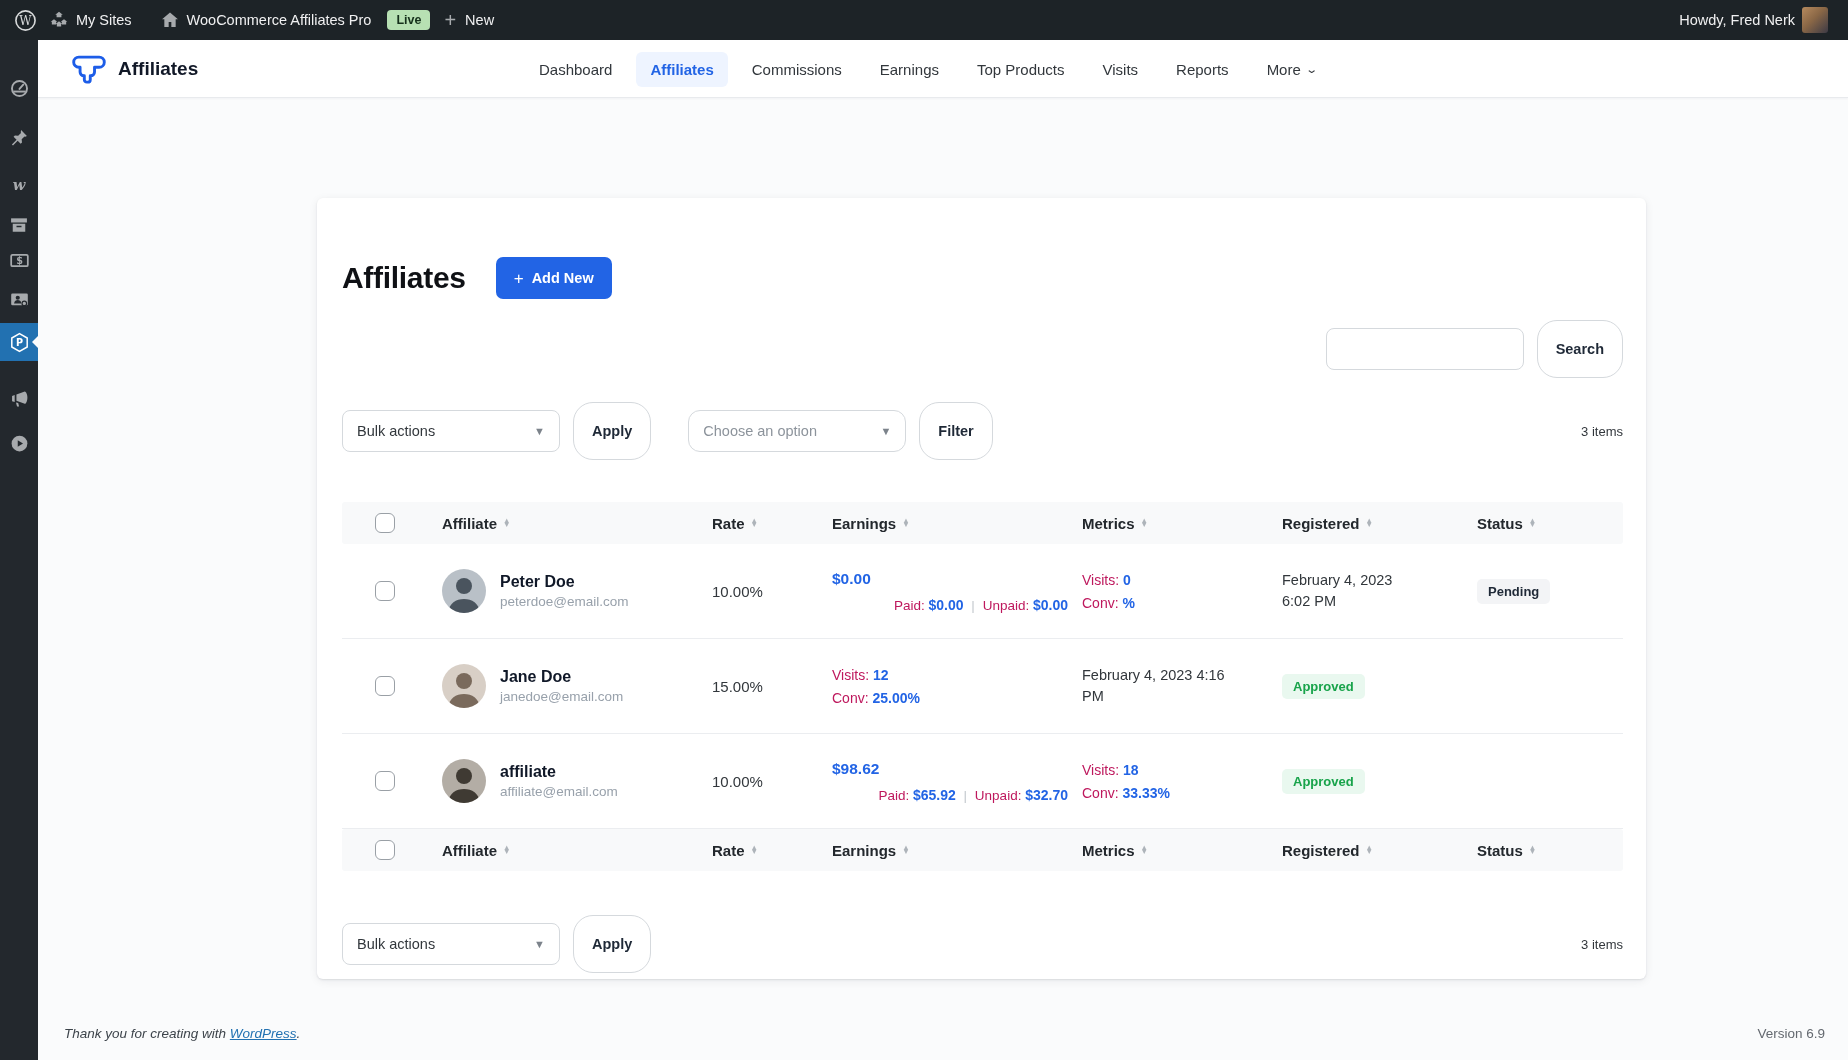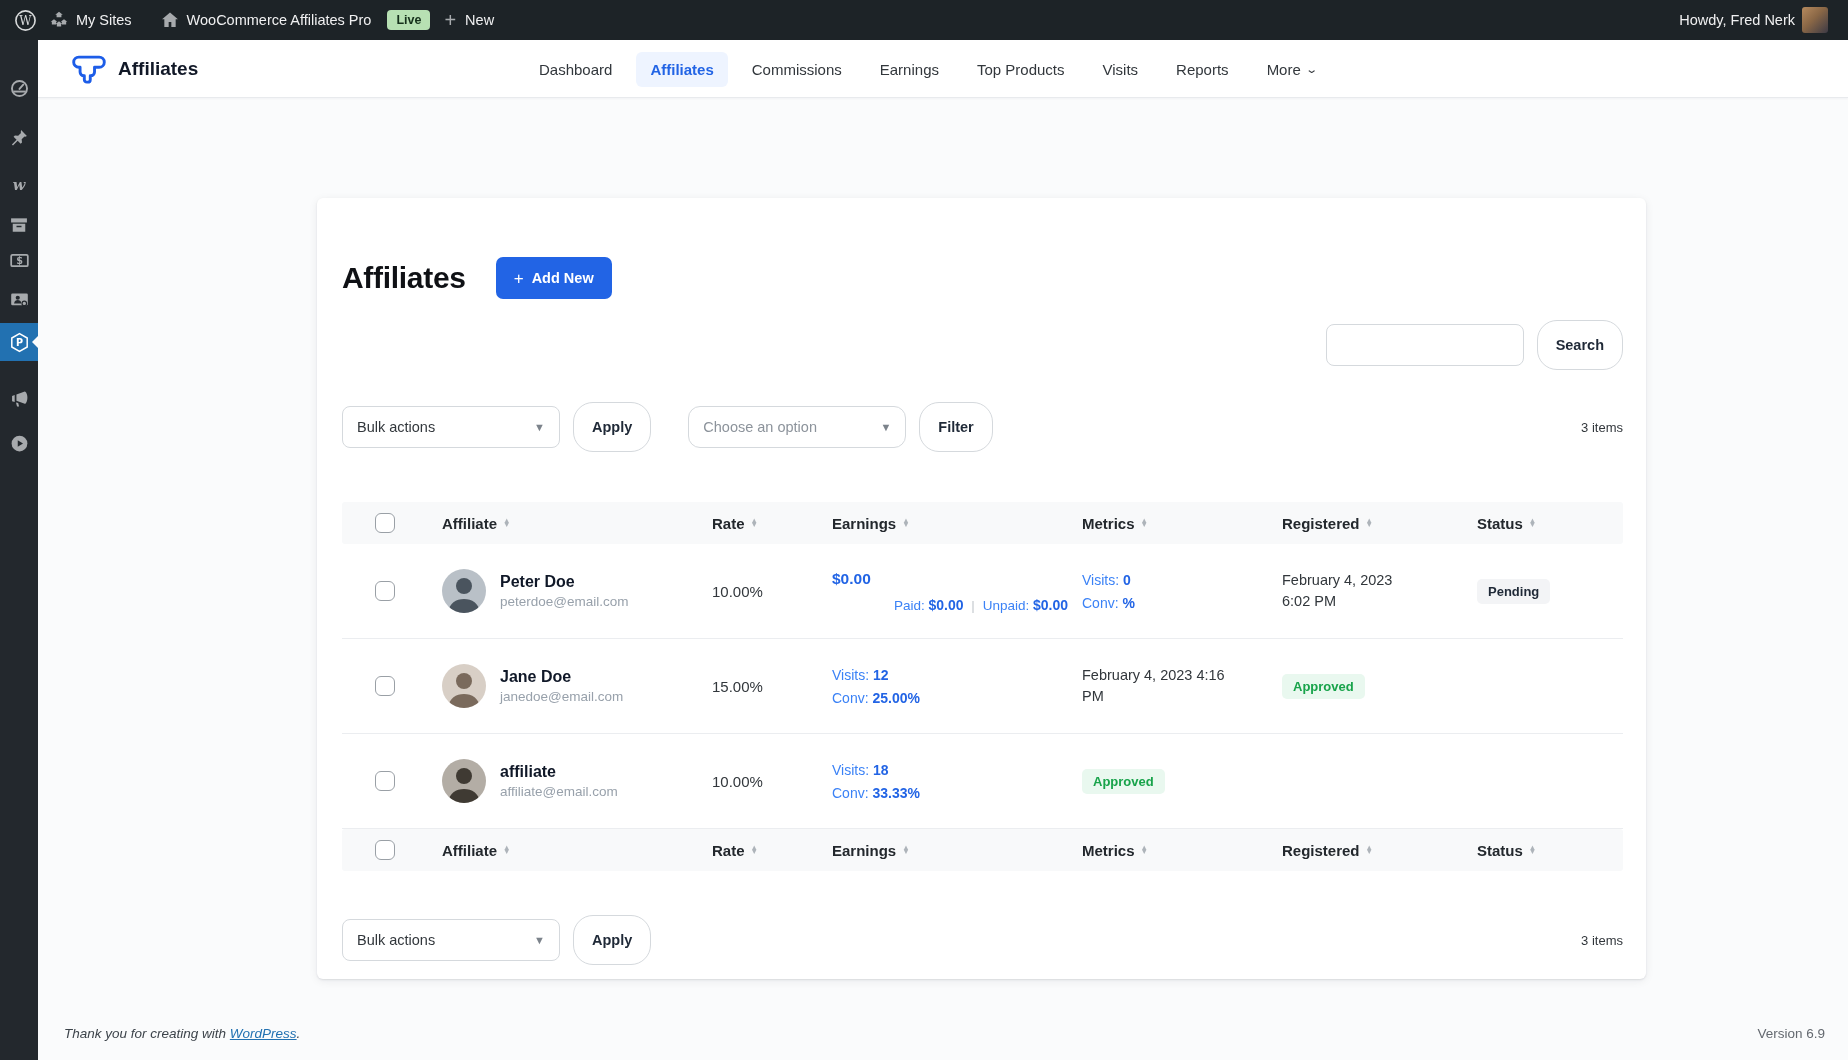--- a/index.html
+++ b/index.html
@@ -54,21 +54,21 @@
   .title-row{position:absolute;left:25px;top:56px;display:flex;align-items:center;gap:30px;height:48px;}
   .page-title{font-size:30px;font-weight:700;color:#0f1115;letter-spacing:-.3px;}
   .btn-primary{display:flex;align-items:center;gap:8px;background:var(--accent-blue);color:#fff;
     border:none;border-radius:7px;height:42px;padding:0 18px;font-size:14.5px;font-weight:600;
     font-family:"Liberation Sans",sans-serif;cursor:pointer;}
   .btn-primary .plus{font-size:17px;font-weight:400;line-height:1;}
 
   .search-row{position:absolute;right:23px;top:122px;display:flex;align-items:center;gap:13px;}
   .search-input{width:198px;height:42px;border:1px solid #d5d9dd;border-radius:8px;padding:0 12px;
     font-size:14px;font-family:"Liberation Sans",sans-serif;color:#1f2937;background:#fff;outline:none;}
-  .btn{height:50px;padding:0 18px;background:#fff;border:1px solid #d5d9dd;border-radius:20px;
+  .btn{height:58px;padding:0 18px;background:#fff;border:1px solid #d5d9dd;border-radius:20px;
     font-size:14.5px;font-weight:600;color:#1f2937;font-family:"Liberation Sans",sans-serif;cursor:pointer;}
 
   .toolbar{position:absolute;left:25px;right:23px;display:flex;align-items:center;gap:13px;}
   .toolbar-top{top:204px;}
   .toolbar-bottom{top:717px;}
   .select{width:218px;height:42px;border:1px solid #d5d9dd;border-radius:8px;background:#fff;
     display:flex;align-items:center;justify-content:space-between;padding:0 14px;font-size:14.5px;
     color:#32373c;cursor:pointer;}
   .select.placeholder{color:#8c939b;margin-left:24px;border-radius:12px;}
   .select-caret{color:#7c838b;font-size:11px;}
@@ -90,21 +90,21 @@
     background:var(--av-bg,#c4cad1);}
   .avatar svg{display:block;width:100%;height:100%;}
   .cell.affiliate{display:flex;align-items:center;gap:14px;}
   .aff-text{display:flex;flex-direction:column;gap:3px;}
   .aff-name{font-size:16px;font-weight:700;color:#101828;text-decoration:none;cursor:pointer;}
   .aff-email{font-size:13.5px;color:#98a1ab;}
   .cell.rate{font-size:15px;color:#32373c;}
   .money{color:var(--accent-blue);font-weight:700;text-decoration:none;cursor:pointer;}
   .money.big{font-size:15.5px;}
   .subline{display:block;margin-top:9px;font-size:13.5px;white-space:nowrap;text-align:right;}
-  .sublabel{color:#3b82f6;margin-top:21px;}
+  .sublabel{color:#be185d;margin-top:21px;}
   .sep{color:#c3c8cd;padding:0 4px;}
   .subline .money,.mval{font-size:14px;}
   .cell.metrics{display:flex;flex-direction:column;gap:7px;font-size:14px;}
   .mval{color:var(--accent-blue);font-weight:700;text-decoration:none;cursor:pointer;}
   .cell.registered{font-size:14.5px;color:#32373c;line-height:1.45;padding-right:40px;}
   .badge{display:inline-block;font-size:13px;font-weight:700;padding:5px 11px;border-radius:5px;}
   .badge-pending{background:var(--pending-bg);color:var(--pending-text);}
   .badge-approved{background:var(--approved-bg);color:var(--approved-text);}
 
   
@@ -389,20 +389,30 @@
                     <circle cx="22" cy="17" r="8" class="av-head" fill="#3f3a33"></circle>
                     <path d="M6 44c1.2-10 8-14 16-14s14.8 4 16 14z" class="av-body" fill="#3f3a33"></path>
                   </svg>
       </span>
       <span class="aff-text">
         <a class="aff-name">affiliate</a>
         <span class="aff-email">affiliate@email.com</span>
       </span>
     </div>
     <div class="cell rate">10.00%</div>
+    <div class="cell earnings">
+      <a class="money big">$98.62</a>
+      <span class="subline">
+        <span class="sublabel">Paid:</span>
+        <a class="money">$65.92</a>
+        <span class="sep">|</span>
+        <span class="sublabel">Unpaid:</span>
+        <a class="money">$32.70</a>
+      </span>
+    </div>
     <div class="cell metrics">
       <span><span class="sublabel">Visits:</span>
         <a class="mval">18</a></span>
       <span><span class="sublabel">Conv:</span>
         <a class="mval">33.33%</a></span>
     </div>
     <div class="cell status"><span class="badge badge-approved">Approved</span></div>
   </div>
 </div>
         <div class="thead">

